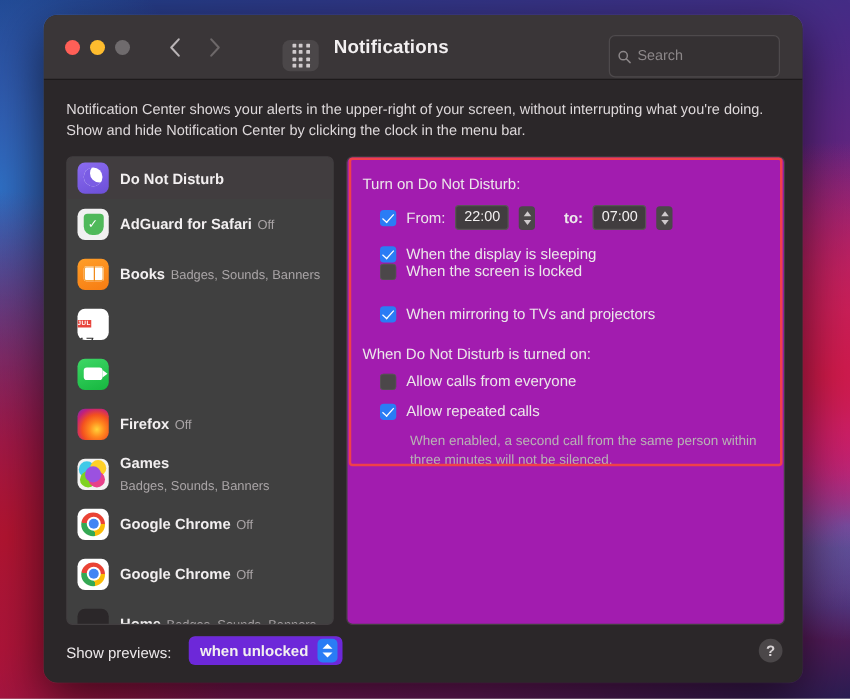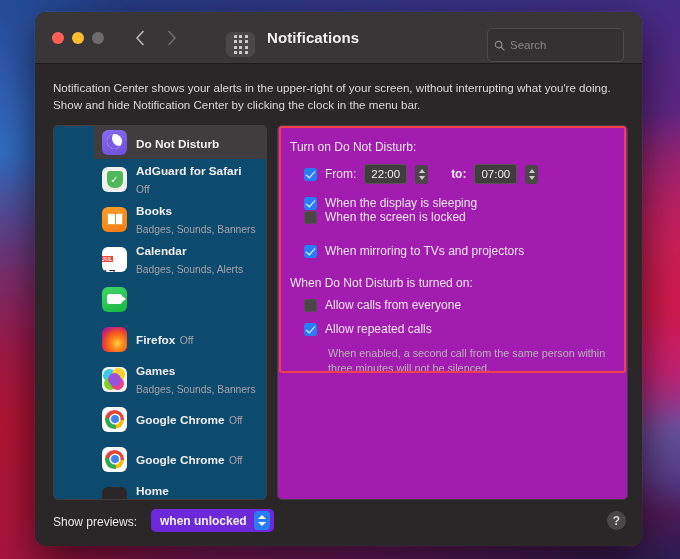--- a/index.html
+++ b/index.html
@@ -62,23 +62,22 @@
   #search .ph { font-size: 11.5px; color: #8c8789; }
   
   #body { position: relative; height: 482px; background: #2b2729; }
   #intro {
     position: absolute; left: 18px; top: 16px; width: 575px;
     font-size: 11.6px; line-height: 16.5px; color: #ddd8da;
   }
   
   #sidebar {
     position: absolute; left: 18px; top: 61px; width: 214px; height: 375px;
-    background: #0c4a6e; border: .5px solid #423e40; border-radius: 5px;
+    background: #404040; border: .5px solid #423e40; border-radius: 5px;
     overflow: hidden;
-    padding-left: 40px;
   }
   .row {
     display: flex; align-items: center; gap: 9px;
     height: 40px; padding: 0 8px;
   }
   .row.selected { background: #413d3f; height: 33px; }
   .row.first { height: 33px; }
   .ico { width: 25px; height: 25px; flex: 0 0 25px; border-radius: 6px; position: relative; overflow: hidden; }
   .txt { min-width: 0; }
   .nm { font-size: 11.8px; font-weight: bold; color: #f2eff0; line-height: 14px; white-space: nowrap; }
@@ -256,24 +255,20 @@
           <span class="nm">Books</span>
           <span class="sb">Badges, Sounds, Banners</span>
         </span>
       </div>
 
       <div class="row">
         <span class="ico ic-cal">
           <span class="top">JUL</span>
           <span class="day">17</span>
         </span>
-        <span class="txt">
-          <span class="nm">Calendar</span>
-          <span class="sb">Badges, Sounds, Alerts</span>
-        </span>
       </div>
 
       <div class="row">
         <span class="ico ic-ft">
               <span class="cam"></span>
             </span>
       </div>
 
       <div class="row">
         <span class="ico ic-ff"></span>

